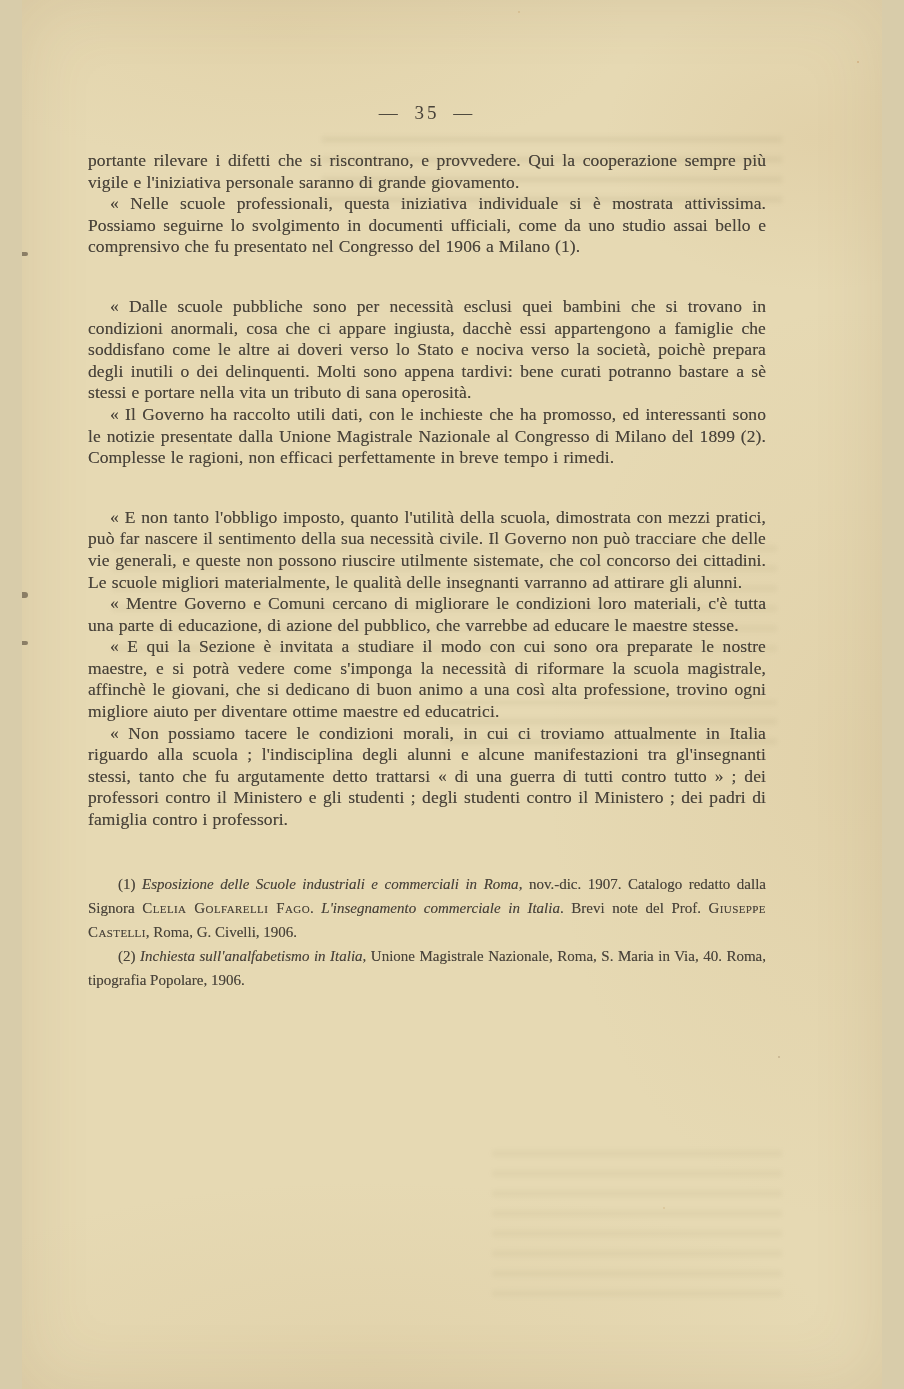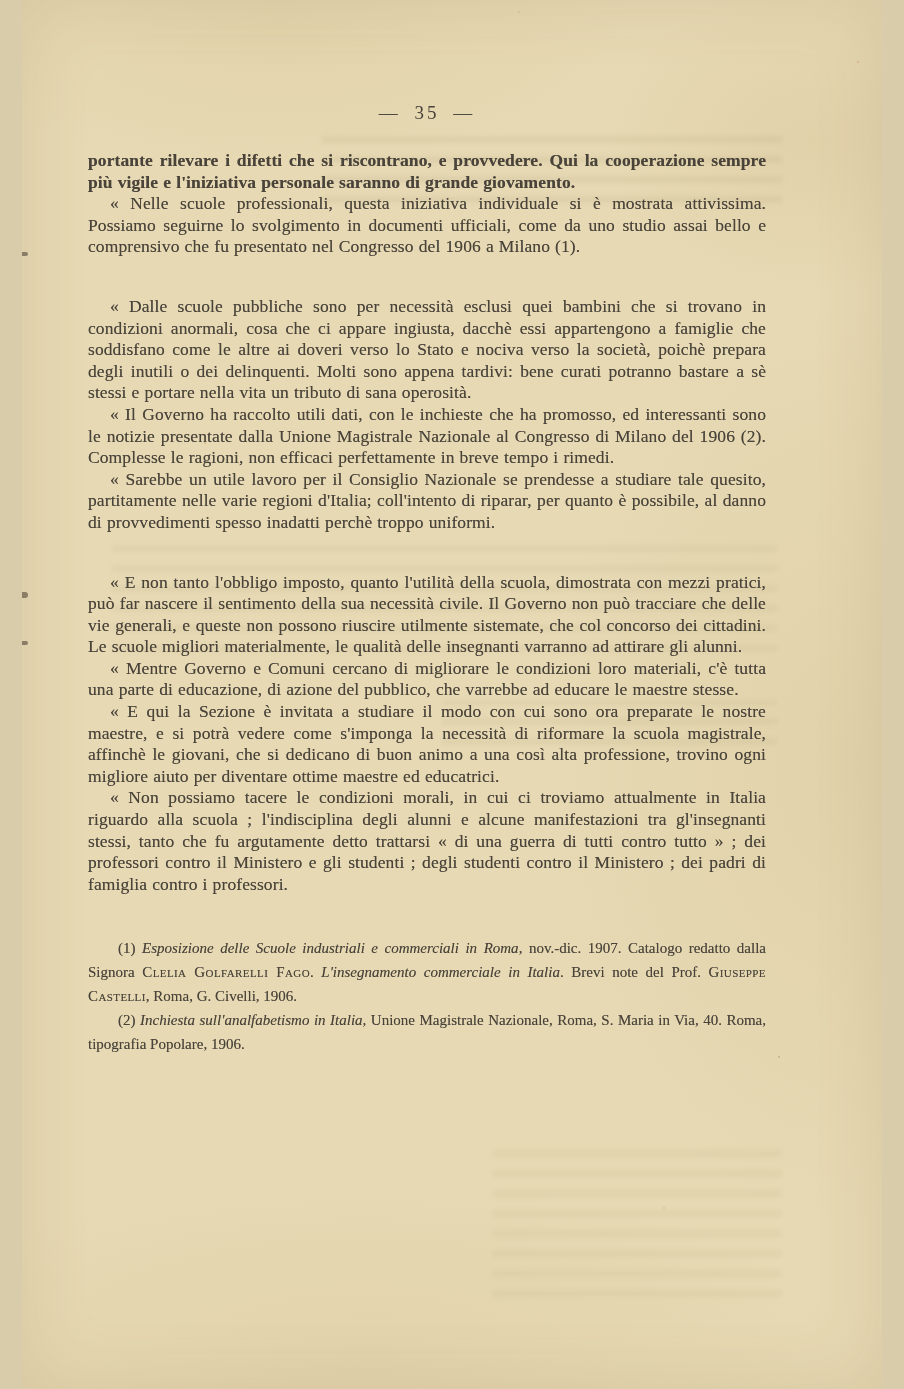--- a/index.html
+++ b/index.html
@@ -37,21 +37,21 @@
   .body-text p {
     margin: 0;
     font-size: 17.5px;
     line-height: 21.6px;
     text-align: justify;
     text-indent: 22px;
     letter-spacing: 0.1px;
     word-spacing: 0.6px;
     text-shadow: 0 0 0.5px rgba(73,67,58,0.55);
   }
-  .body-text p.continuation { text-indent: 0; font-weight: bold; }
+  .body-text p.continuation { text-indent: 0; }
   .body-text p.section-gap { margin-top: 38px; }
   .footnotes { margin-top: 41px; }
   .footnotes p {
     margin: 0;
     font-size: 15px;
     line-height: 24px;
     text-align: justify;
     text-indent: 30px;
     text-shadow: 0 0 0.4px rgba(73,67,58,0.5);
   }
@@ -94,22 +94,21 @@
   <div class="edge-mark" id="edge-3"></div>
 
   <div class="content">
 
     <div class="page-number">— 35 —</div>
 
     <div class="body-text">
       <p class="continuation">portante rilevare i difetti che si riscontrano, e provvedere. Qui la cooperazione sempre più vigile e l'iniziativa personale saranno di grande giovamento.</p>
       <p>« Nelle scuole professionali, questa iniziativa individuale si è mostrata attivissima. Possiamo seguirne lo svolgimento in documenti ufficiali, come da uno studio assai bello e comprensivo che fu presentato nel Congresso del 1906 a Milano (1).</p>
       <p class="section-gap">« Dalle scuole pubbliche sono per necessità esclusi quei bambini che si trovano in condizioni anormali, cosa che ci appare ingiusta, dacchè essi appartengono a famiglie che soddisfano come le altre ai doveri verso lo Stato e nociva verso la società, poichè prepara degli inutili o dei delinquenti. Molti sono appena tardivi: bene curati potranno bastare a sè stessi e portare nella vita un tributo di sana operosità.</p>
-      <p>« Il Governo ha raccolto utili dati, con le inchieste che ha promosso, ed interessanti sono le notizie presentate dalla Unione Magistrale Nazionale al Congresso di Milano del 1906 (2). Complesse le ragioni, non efficaci perfettamente in breve tempo i rimedi.</p>
-      <p>« Sarebbe un utile lavoro per il Consiglio Nazionale se prendesse a studiare tale quesito, partitamente nelle varie regioni d'Italia; coll'intento di riparar, per quanto è possibile, al danno di provvedimenti spesso inadatti perchè troppo uniformi.</p>
+      <p>« Il Governo ha raccolto utili dati, con le inchieste che ha promosso, ed interessanti sono le notizie presentate dalla Unione Magistrale Nazionale al Congresso di Milano del 1899 (2). Complesse le ragioni, non efficaci perfettamente in breve tempo i rimedi.</p>
       <p class="section-gap">« E non tanto l'obbligo imposto, quanto l'utilità della scuola, dimostrata con mezzi pratici, può far nascere il sentimento della sua necessità civile. Il Governo non può tracciare che delle vie generali, e queste non possono riuscire utilmente sistemate, che col concorso dei cittadini. Le scuole migliori materialmente, le qualità delle insegnanti varranno ad attirare gli alunni.</p>
       <p>« Mentre Governo e Comuni cercano di migliorare le condizioni loro materiali, c'è tutta una parte di educazione, di azione del pubblico, che varrebbe ad educare le maestre stesse.</p>
       <p>« E qui la Sezione è invitata a studiare il modo con cui sono ora preparate le nostre maestre, e si potrà vedere come s'imponga la necessità di riformare la scuola magistrale, affinchè le giovani, che si dedicano di buon animo a una così alta professione, trovino ogni migliore aiuto per diventare ottime maestre ed educatrici.</p>
       <p>« Non possiamo tacere le condizioni morali, in cui ci troviamo attualmente in Italia riguardo alla scuola ; l'indisciplina degli alunni e alcune manifestazioni tra gl'insegnanti stessi, tanto che fu argutamente detto trattarsi « di una guerra di tutti contro tutto » ; dei professori contro il Ministero e gli studenti ; degli studenti contro il Ministero ; dei padri di famiglia contro i professori.</p>
     </div>
 
     <div class="footnotes">
       <p><span class="seg-n">(1) </span><span class="seg-i">Esposizione delle Scuole industriali e commerciali in Roma</span><span class="seg-n">, nov.-dic. 1907. Catalogo redatto dalla Signora </span><span class="seg-sc">Clelia Golfarelli Fago</span><span class="seg-n">. </span><span class="seg-i">L'insegnamento commerciale in Italia</span><span class="seg-n">. Brevi note del Prof. </span><span class="seg-sc">Giuseppe Castelli</span><span class="seg-n">, Roma, G. Civelli, 1906.</span></p>
       <p><span class="seg-n">(2) </span><span class="seg-i">Inchiesta sull'analfabetismo in Italia,</span><span class="seg-n"> Unione Magistrale Nazionale, Roma, S. Maria in Via, 40. Roma, tipografia Popolare, 1906.</span></p>
     </div>

